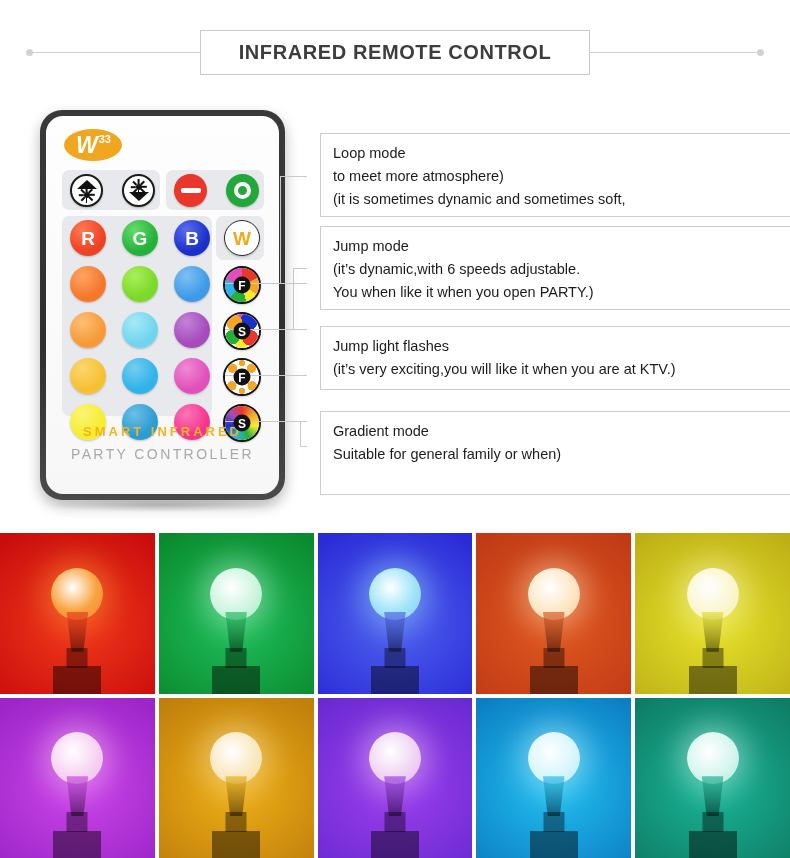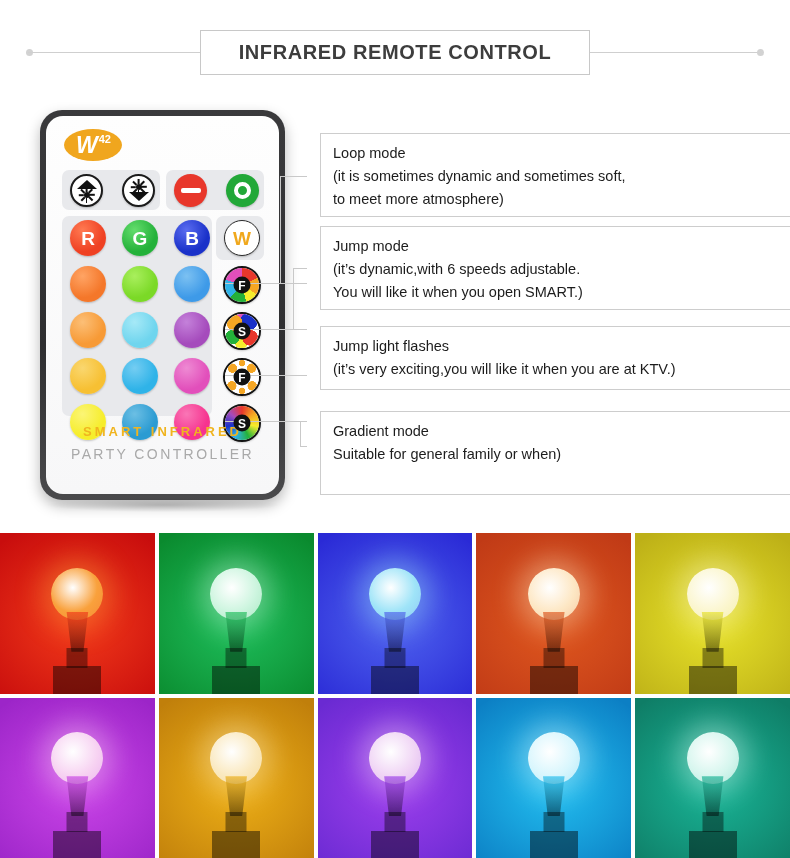--- a/index.html
+++ b/index.html
@@ -184,21 +184,21 @@
     <div class="hdr-dot right"></div>
     <div class="hdr-box"></div>
     <div class="hdr-title">INFRARED REMOTE CONTROL</div>
   </div>
 
   <div class="remote">
     <div class="remote-face">
 
       <div class="logo">
         <span class="w">W</span>
-          <span class="n">42</span>
+          <span class="n">33</span>
       </div>
 
       <div class="pad pad-tl"></div>
       <div class="pad pad-tr"></div>
       <div class="pad pad-main"></div>
       <div class="pad pad-w"></div>
 
       <div class="btn btn-circle-white" style="left:24px; top:58px; width:33px; height:33px;">
         <div style="display:flex;flex-direction:column;align-items:center;justify-content:center;gap:0px;">
           <div class="arrow-up"></div>
@@ -320,28 +320,28 @@
   <div class="conn" style="left:293px; top:268px; width:14px; height:1px;"></div>
 
   <div class="conn" style="left:225px; top:375px; width:82px; height:1px;"></div>
 
   <div class="conn" style="left:225px; top:421px; width:82px; height:1px;"></div>
   <div class="conn" style="left:300px; top:421px; width:1px; height:25px;"></div>
   <div class="conn" style="left:300px; top:446px; width:7px; height:1px;"></div>
 
   <div class="panel" style="top:133px; height:84px;">
     <div class="p-title">Loop mode</div>
+    <div class="p-line">to meet more atmosphere)</div>
     <div class="p-line">(it is sometimes dynamic and sometimes soft,</div>
-    <div class="p-line">to meet more atmosphere)</div>
   </div>
 
   <div class="panel" style="top:226px; height:84px;">
     <div class="p-title">Jump mode</div>
     <div class="p-line">(it’s dynamic,with 6 speeds adjustable.</div>
-    <div class="p-line">You will like it when you open SMART.)</div>
+    <div class="p-line">You when like it when you open PARTY.)</div>
   </div>
 
   <div class="panel" style="top:326px; height:64px;">
     <div class="p-title">Jump light flashes</div>
     <div class="p-line">(it’s very exciting,you will like it when you are at KTV.)</div>
   </div>
 
   <div class="panel" style="top:411px; height:84px;">
     <div class="p-title">Gradient mode</div>
     <div class="p-line">Suitable for general family or when)</div>

